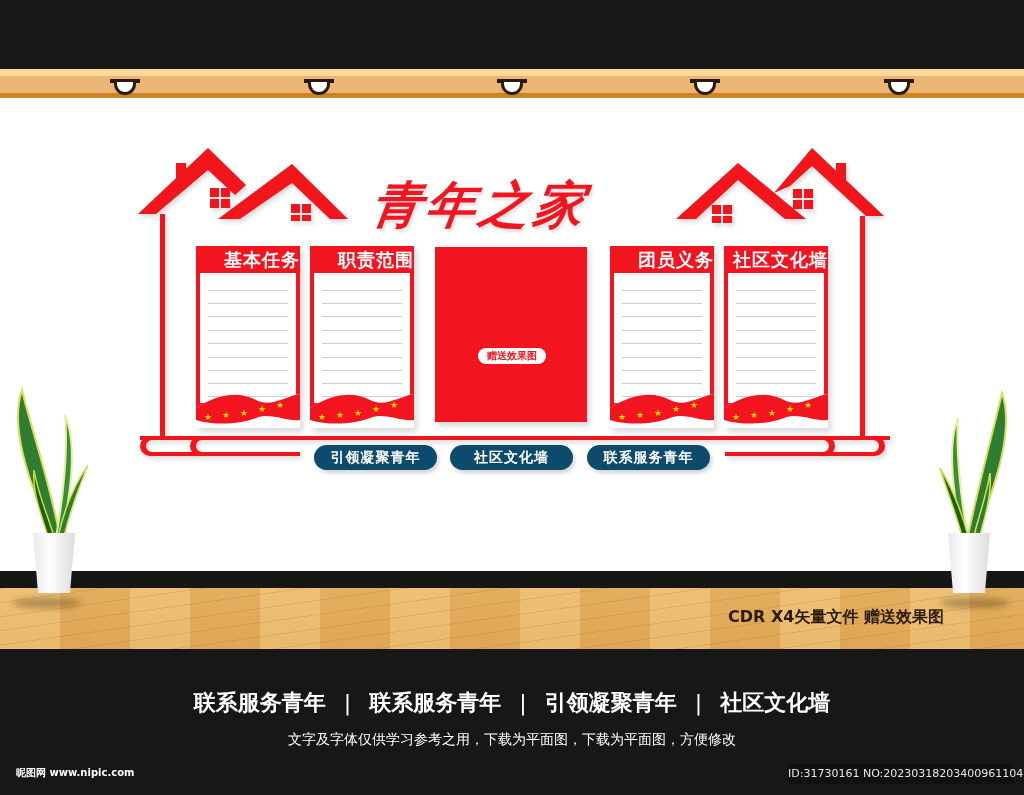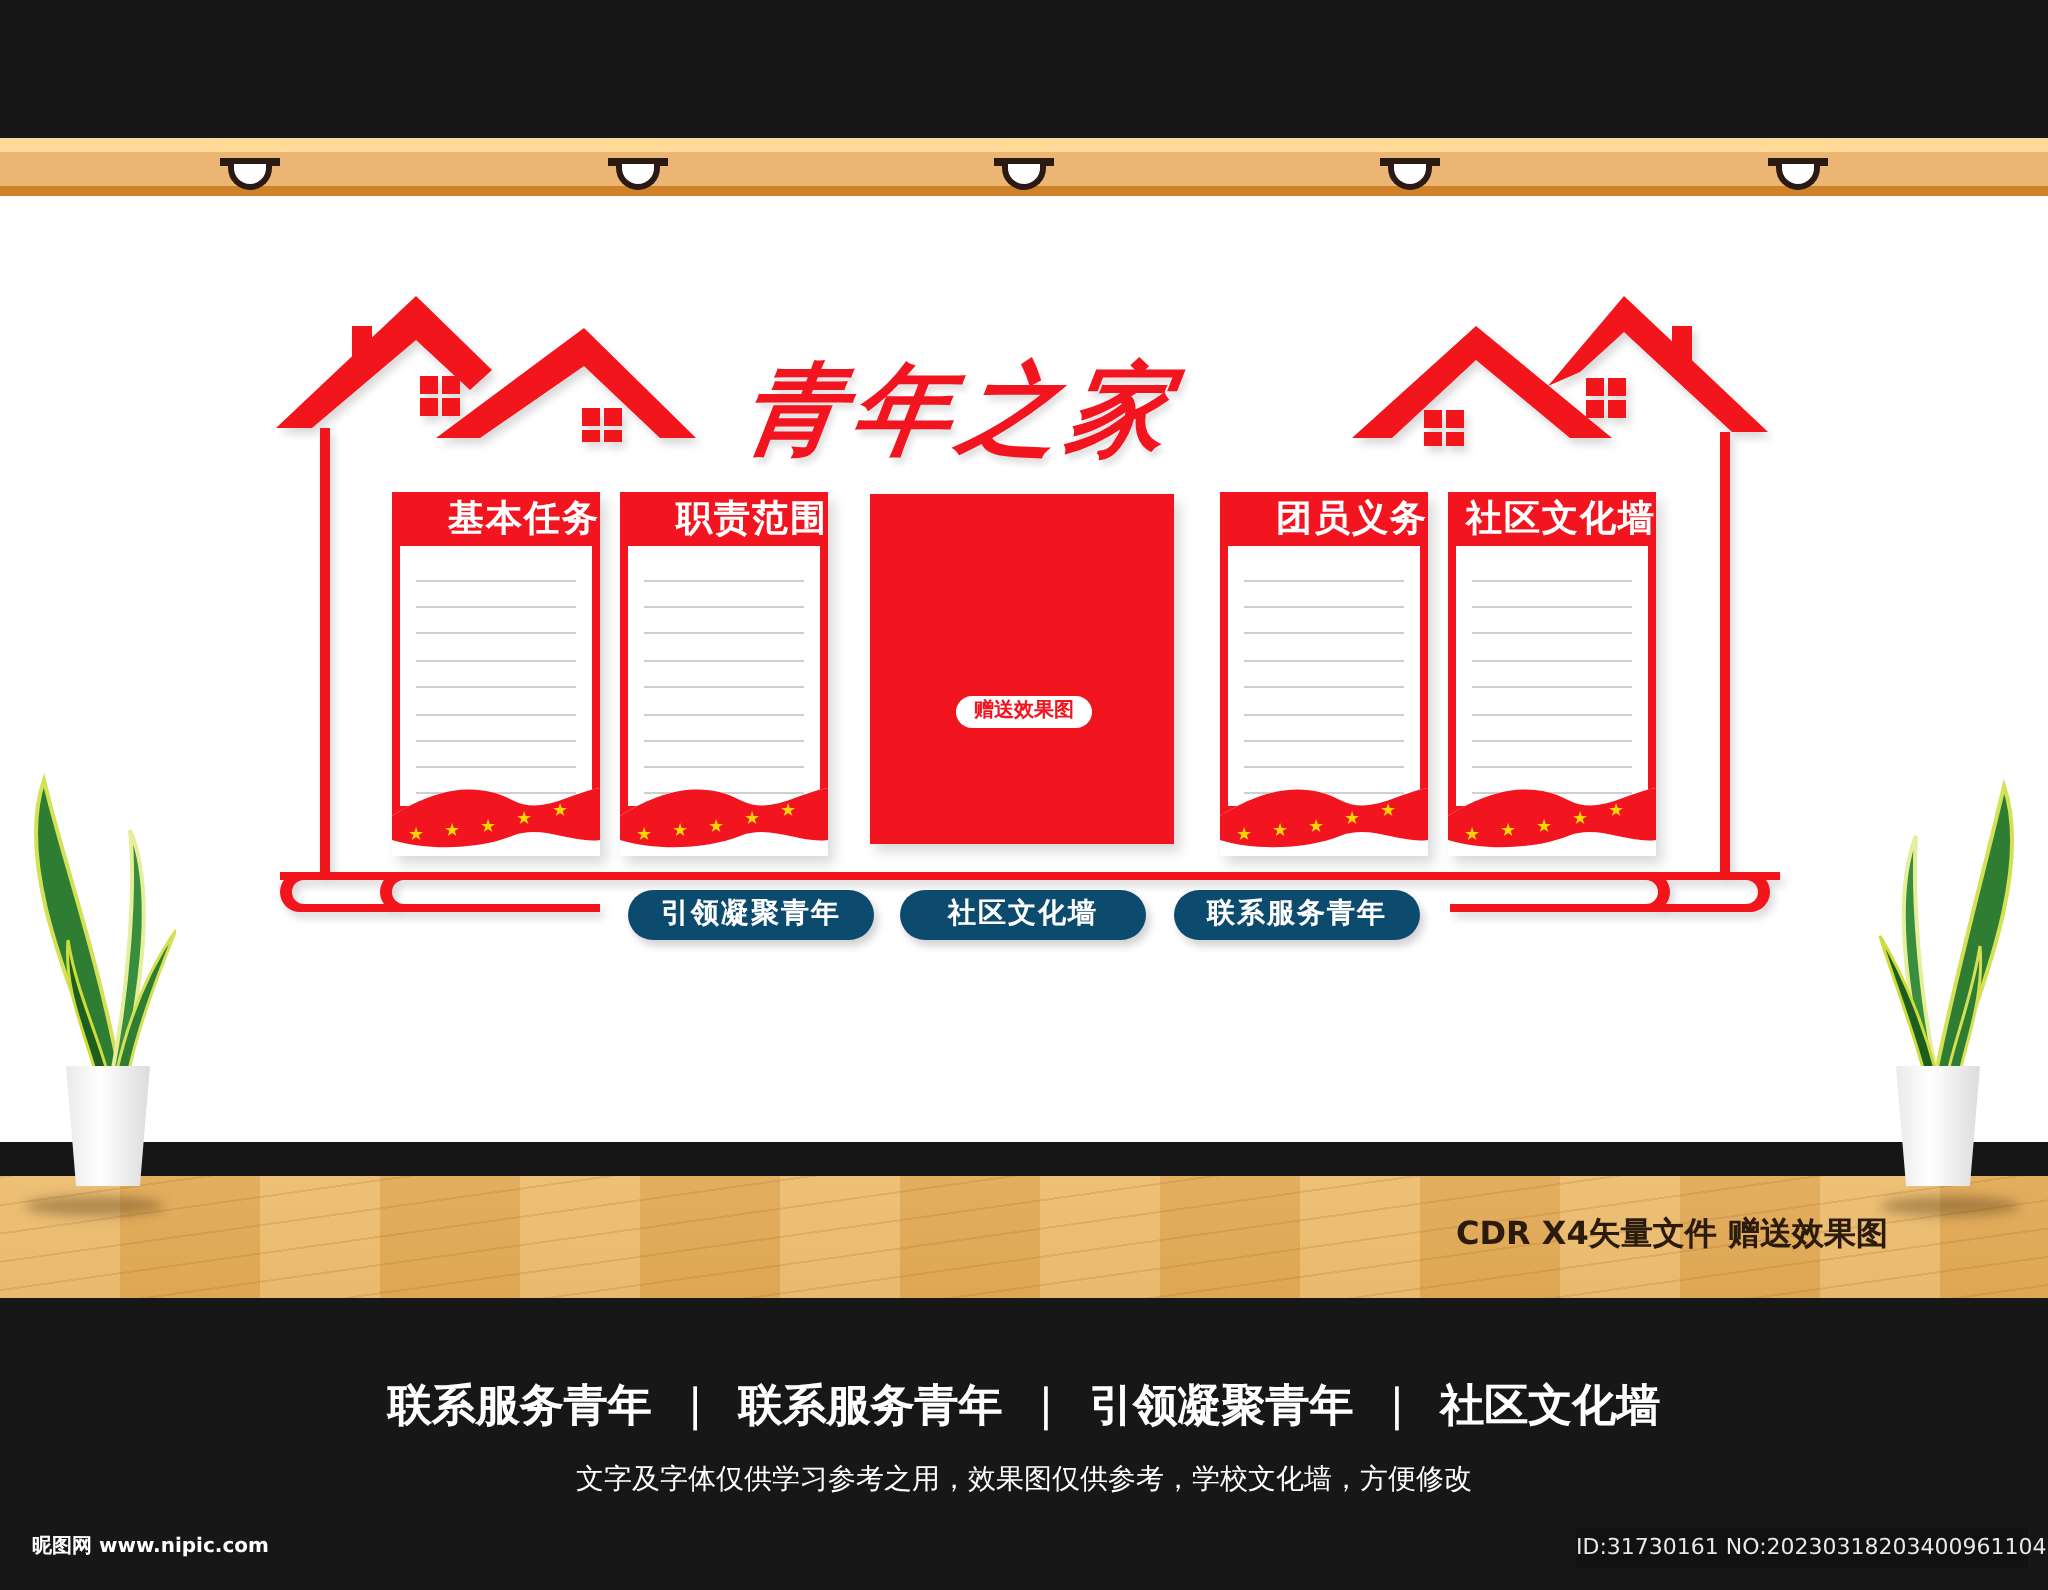--- a/index.html
+++ b/index.html
@@ -265,15 +265,15 @@
   <path d="M54,85 C50,110 42,130 38,148 L44,148 C48,130 56,110 54,85 Z" fill="#2e7d32" stroke="#d4e157" stroke-width="1.5"></path>
 </svg>
 <div class="abs pot" style="left:948px;top:533px"></div>
 
 <div class="abs cdr-note">CDR X4矢量文件  赠送效果图</div>
 
 <div class="abs footer"></div>
 <div class="abs cats">
   <span>联系服务青年</span><span class="sep">|</span><span>联系服务青年</span><span class="sep">|</span><span>引领凝聚青年</span><span class="sep">|</span><span>社区文化墙</span>
 </div>
-<div class="abs disclaimer">文字及字体仅供学习参考之用，效果图仅供参考，学校文化墙，方便修改</div>
+<div class="abs disclaimer">文字及字体仅供学习参考之用，下载为平面图，下载为平面图，方便修改</div>
 <div class="abs logo">昵图网 www.nipic.com</div>
 <div class="abs idbox">ID:31730161 NO:20230318203400961104</div>
 
 </body></html>

